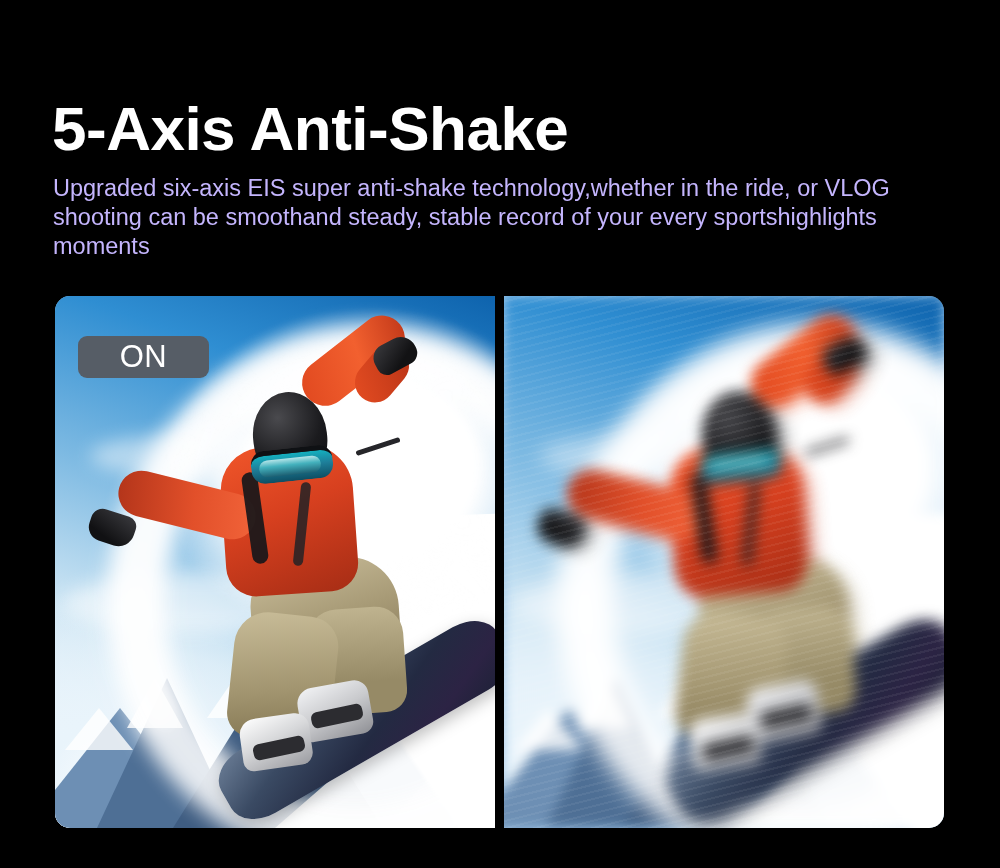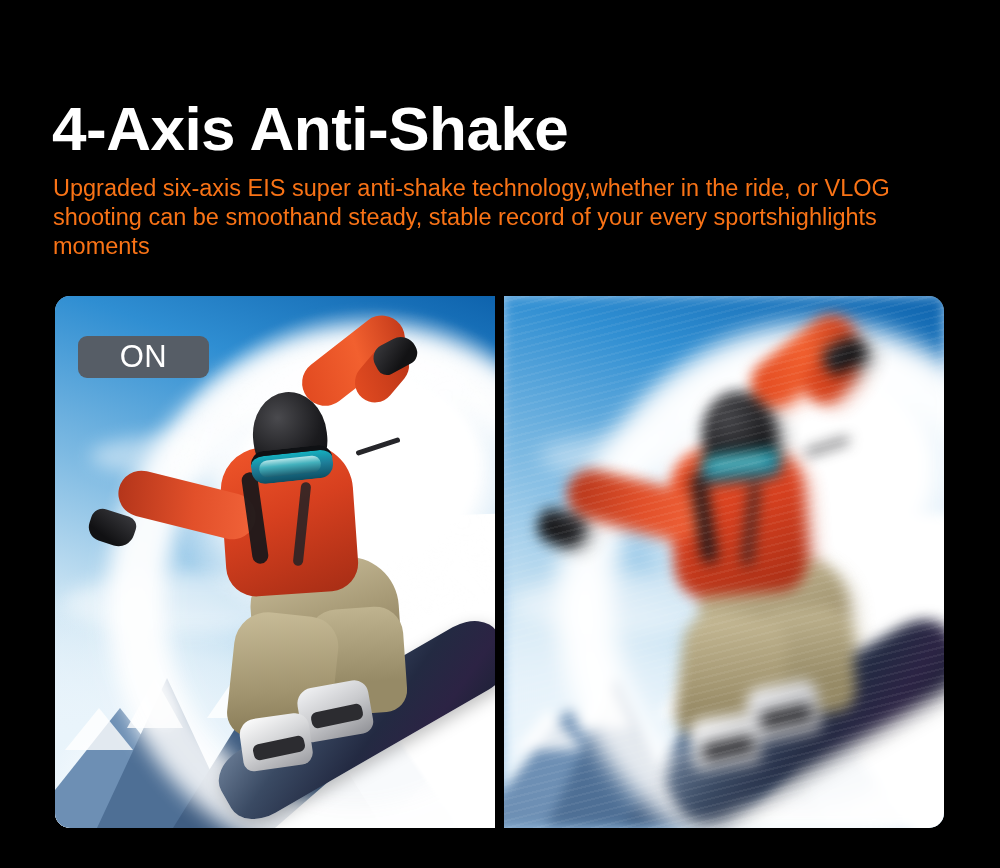--- a/index.html
+++ b/index.html
@@ -32,21 +32,21 @@
     font-weight: bold;
     line-height: 66px;
     letter-spacing: -0.5px;
     white-space: nowrap;
   }
   .subcopy {
     position: absolute;
     left: 53px;
     top: 150px;
     width: 900px;
-    color: #f97316;
+    color: #c4b5fd;
     font-size: 23.5px;
     font-weight: normal;
     line-height: 29px;
     margin-top: 24px;
   }
 
   
   .panels {
     position: absolute;
     left: 55px;
@@ -349,21 +349,21 @@
     left: 36px; top: 41px;
     width: 132px; height: 43px;
     background: #d9121f;
   }
 </style>
 </head>
 <body>
 
 <div class="page">
 
-  <h1 class="headline">4-Axis Anti-Shake</h1>
+  <h1 class="headline">5-Axis Anti-Shake</h1>
 
   <p class="subcopy">Upgraded six-axis EIS super anti-shake technology,whether in the ride, or VLOG shooting can be smoothand steady, stable record of your every sportshighlights moments</p>
 
   <div class="panels">
 
     <div class="panel left">
       <div class="scene">
         <div class="sky"></div>
         <div class="cloud c1"></div>
         <div class="cloud c2"></div>

